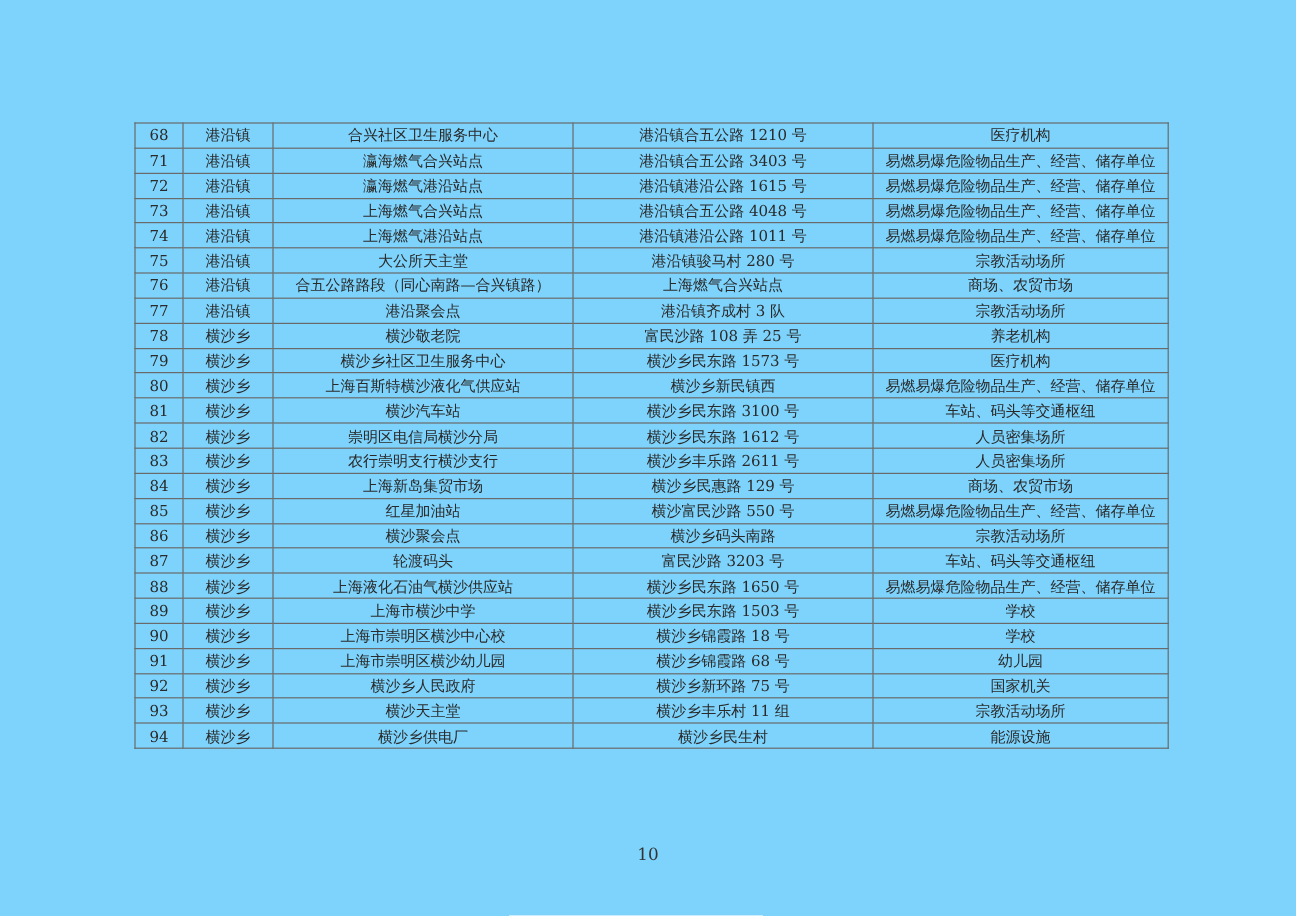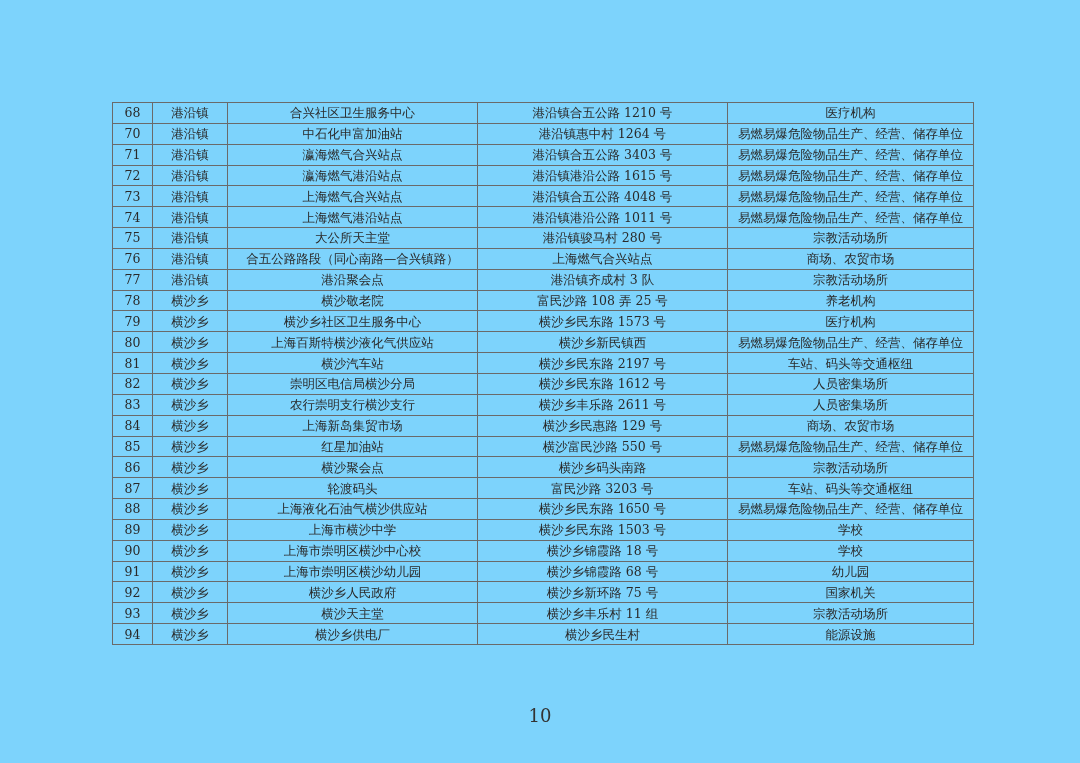--- a/index.html
+++ b/index.html
@@ -10,21 +10,21 @@
                  border-collapse: collapse; table-layout: fixed; }
     table.list td { border: 1px solid #6a6a6a; height: 19.85px; padding: 0;
                     text-align: center; vertical-align: middle; font-size: 12.5px;
                     line-height: 19px; white-space: nowrap; overflow: hidden; }
     col.c-no { width: 40px; }
     col.c-town { width: 75px; }
     col.c-name { width: 250px; }
     col.c-addr { width: 250px; }
     col.c-type { width: 246px; }
     .page-number { position: absolute; left: 0; width: 1080px; top: 705px; text-align: center;
-                   font-size: 18px; color: #333; }
+                   font-size: 14px; color: #333; }
   </style>
 </head>
 <body>
 
 <div class="page">
   <table class="list">
     <colgroup>
       <col class="c-no">
         <col class="c-town">
         <col class="c-name">
@@ -33,27 +33,20 @@
     </colgroup>
     <tbody id="table-body">
         <tr>
           <td>68</td>
           <td>港沿镇</td>
           <td>合兴社区卫生服务中心</td>
           <td>港沿镇合五公路 1210 号</td>
           <td>医疗机构</td>
         </tr>
         <tr>
-          <td>70</td>
-          <td>港沿镇</td>
-          <td>中石化申富加油站</td>
-          <td>港沿镇惠中村 1264 号</td>
-          <td>易燃易爆危险物品生产、经营、储存单位</td>
-        </tr>
-        <tr>
           <td>71</td>
           <td>港沿镇</td>
           <td>瀛海燃气合兴站点</td>
           <td>港沿镇合五公路 3403 号</td>
           <td>易燃易爆危险物品生产、经营、储存单位</td>
         </tr>
         <tr>
           <td>72</td>
           <td>港沿镇</td>
           <td>瀛海燃气港沿站点</td>
@@ -113,21 +106,21 @@
           <td>80</td>
           <td>横沙乡</td>
           <td>上海百斯特横沙液化气供应站</td>
           <td>横沙乡新民镇西</td>
           <td>易燃易爆危险物品生产、经营、储存单位</td>
         </tr>
         <tr>
           <td>81</td>
           <td>横沙乡</td>
           <td>横沙汽车站</td>
-          <td>横沙乡民东路 2197 号</td>
+          <td>横沙乡民东路 3100 号</td>
           <td>车站、码头等交通枢纽</td>
         </tr>
         <tr>
           <td>82</td>
           <td>横沙乡</td>
           <td>崇明区电信局横沙分局</td>
           <td>横沙乡民东路 1612 号</td>
           <td>人员密集场所</td>
         </tr>
         <tr>

